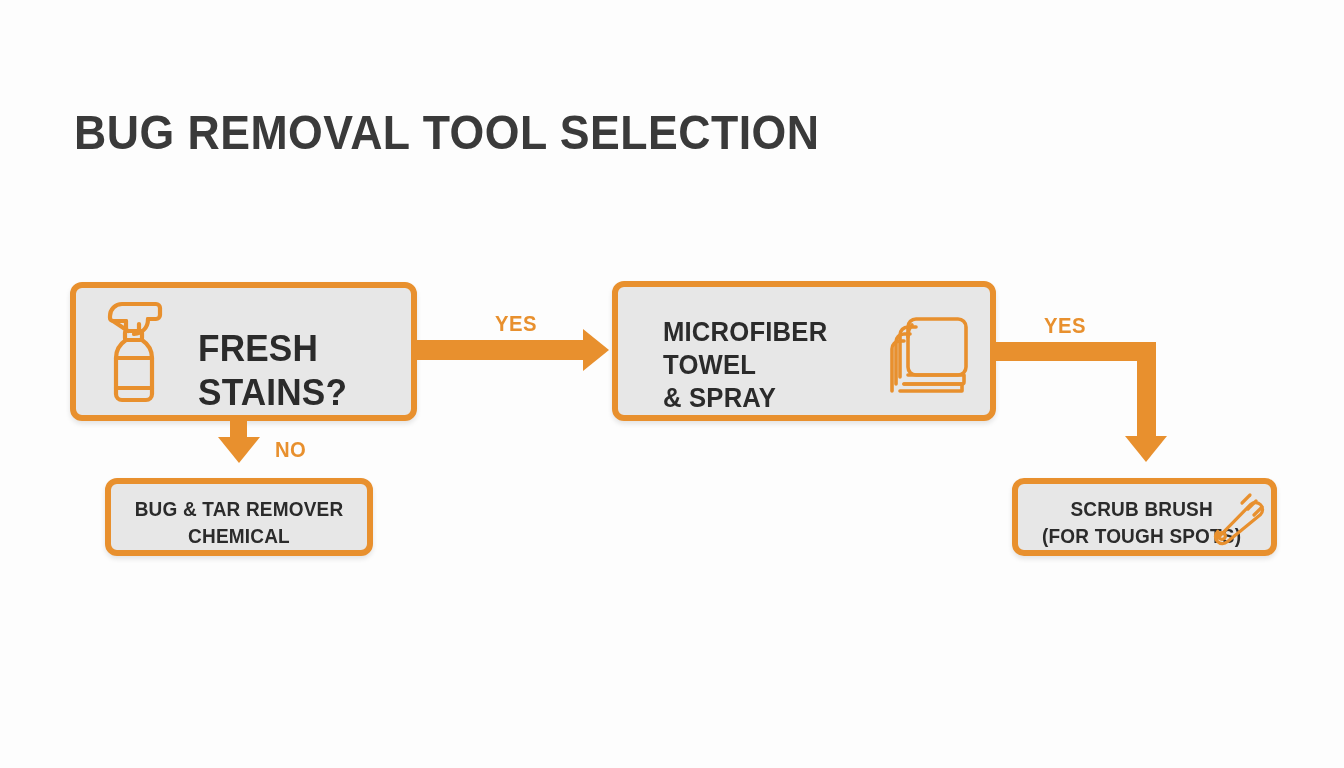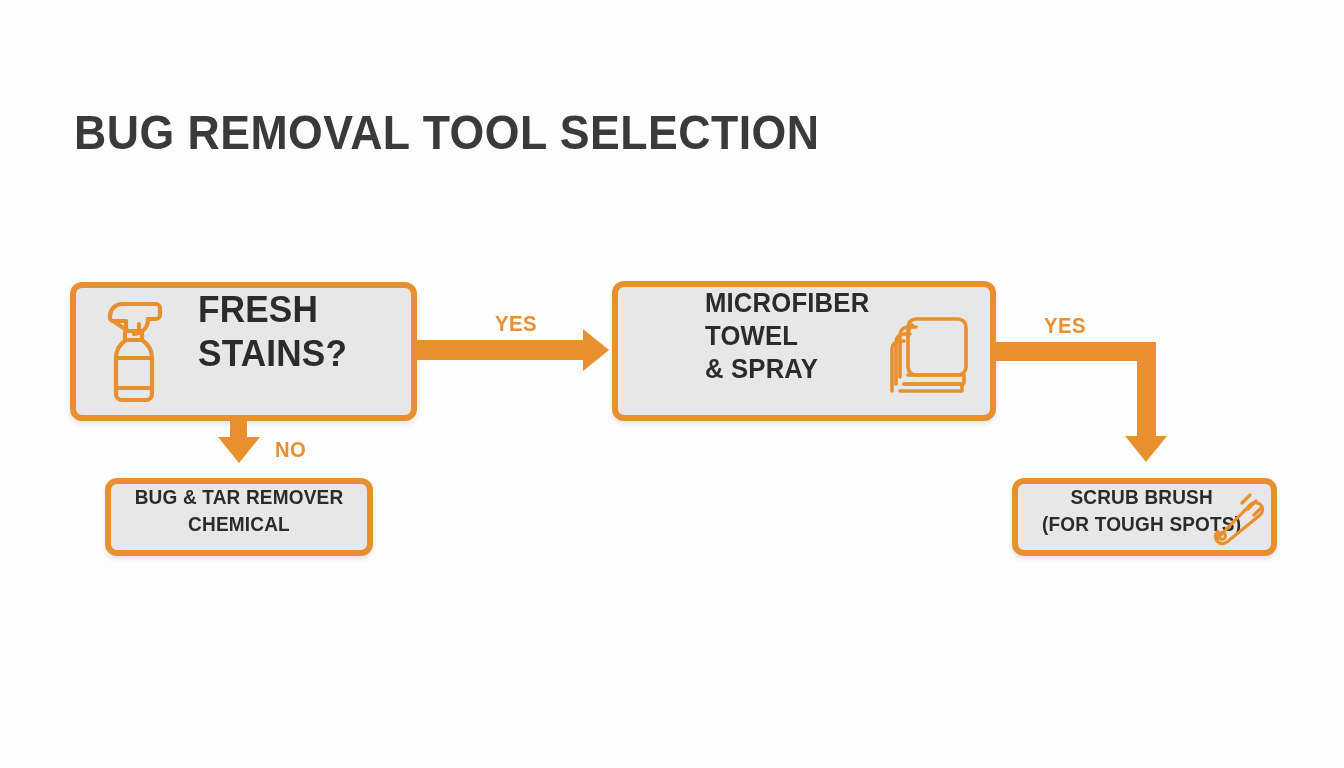--- a/index.html
+++ b/index.html
@@ -44,21 +44,21 @@
     border-radius: 12px;
     box-shadow: 0 3px 5px rgba(0,0,0,0.10);
     display: flex;
     align-items: center;
   }
   .node-inner {
     position: relative;
     width: 100%;
     height: 100%;
     display: flex;
-    align-items: flex-start;
+    align-items: flex-end;
   }
   .node-text {
     color: #2b2b2b;
     font-weight: 700;
     font-family: "Liberation Sans Narrow", "Liberation Sans", sans-serif;
     letter-spacing: 0.2px;
     white-space: pre-line;
   }
   
   #node-fresh-stains {
@@ -73,21 +73,20 @@
     margin-left: 122px;
     transform: scaleX(0.95);
     transform-origin: left center;
   }
   
   #node-microfiber {
     left: 612px;
     top: 281px;
     width: 384px;
     height: 140px;
-    padding-left: 42px;
   }
   #node-microfiber .node-text {
     font-size: 27px;
     line-height: 33px;
     margin-left: 45px;
     transform: scaleX(0.95);
     transform-origin: left center;
   }
   
   #node-bug-tar {

